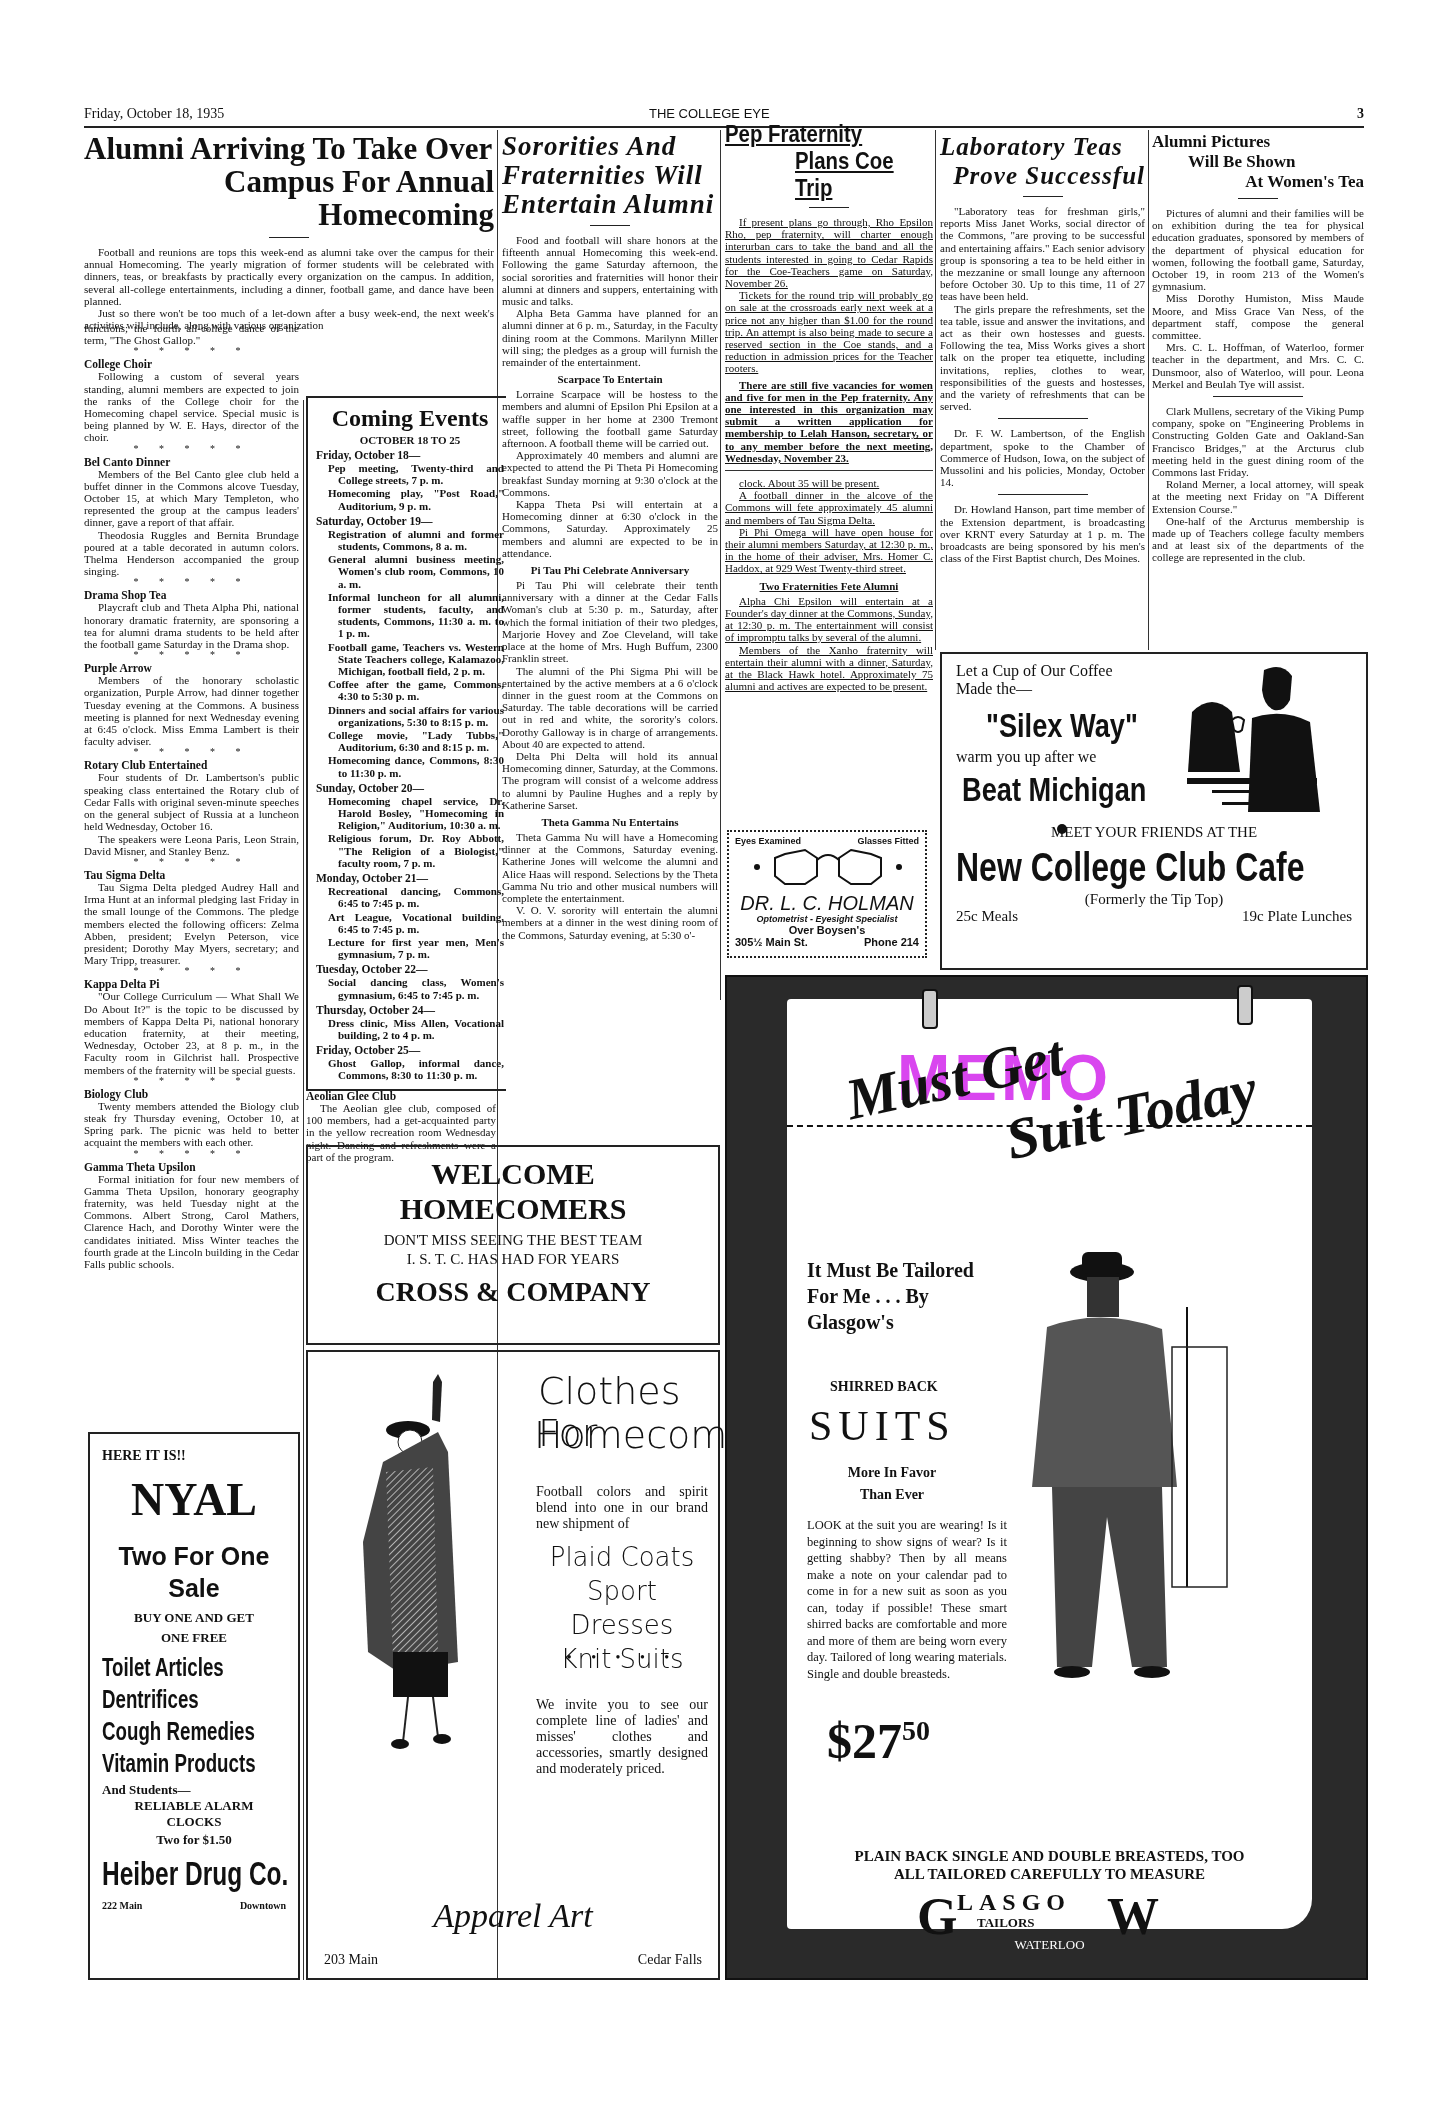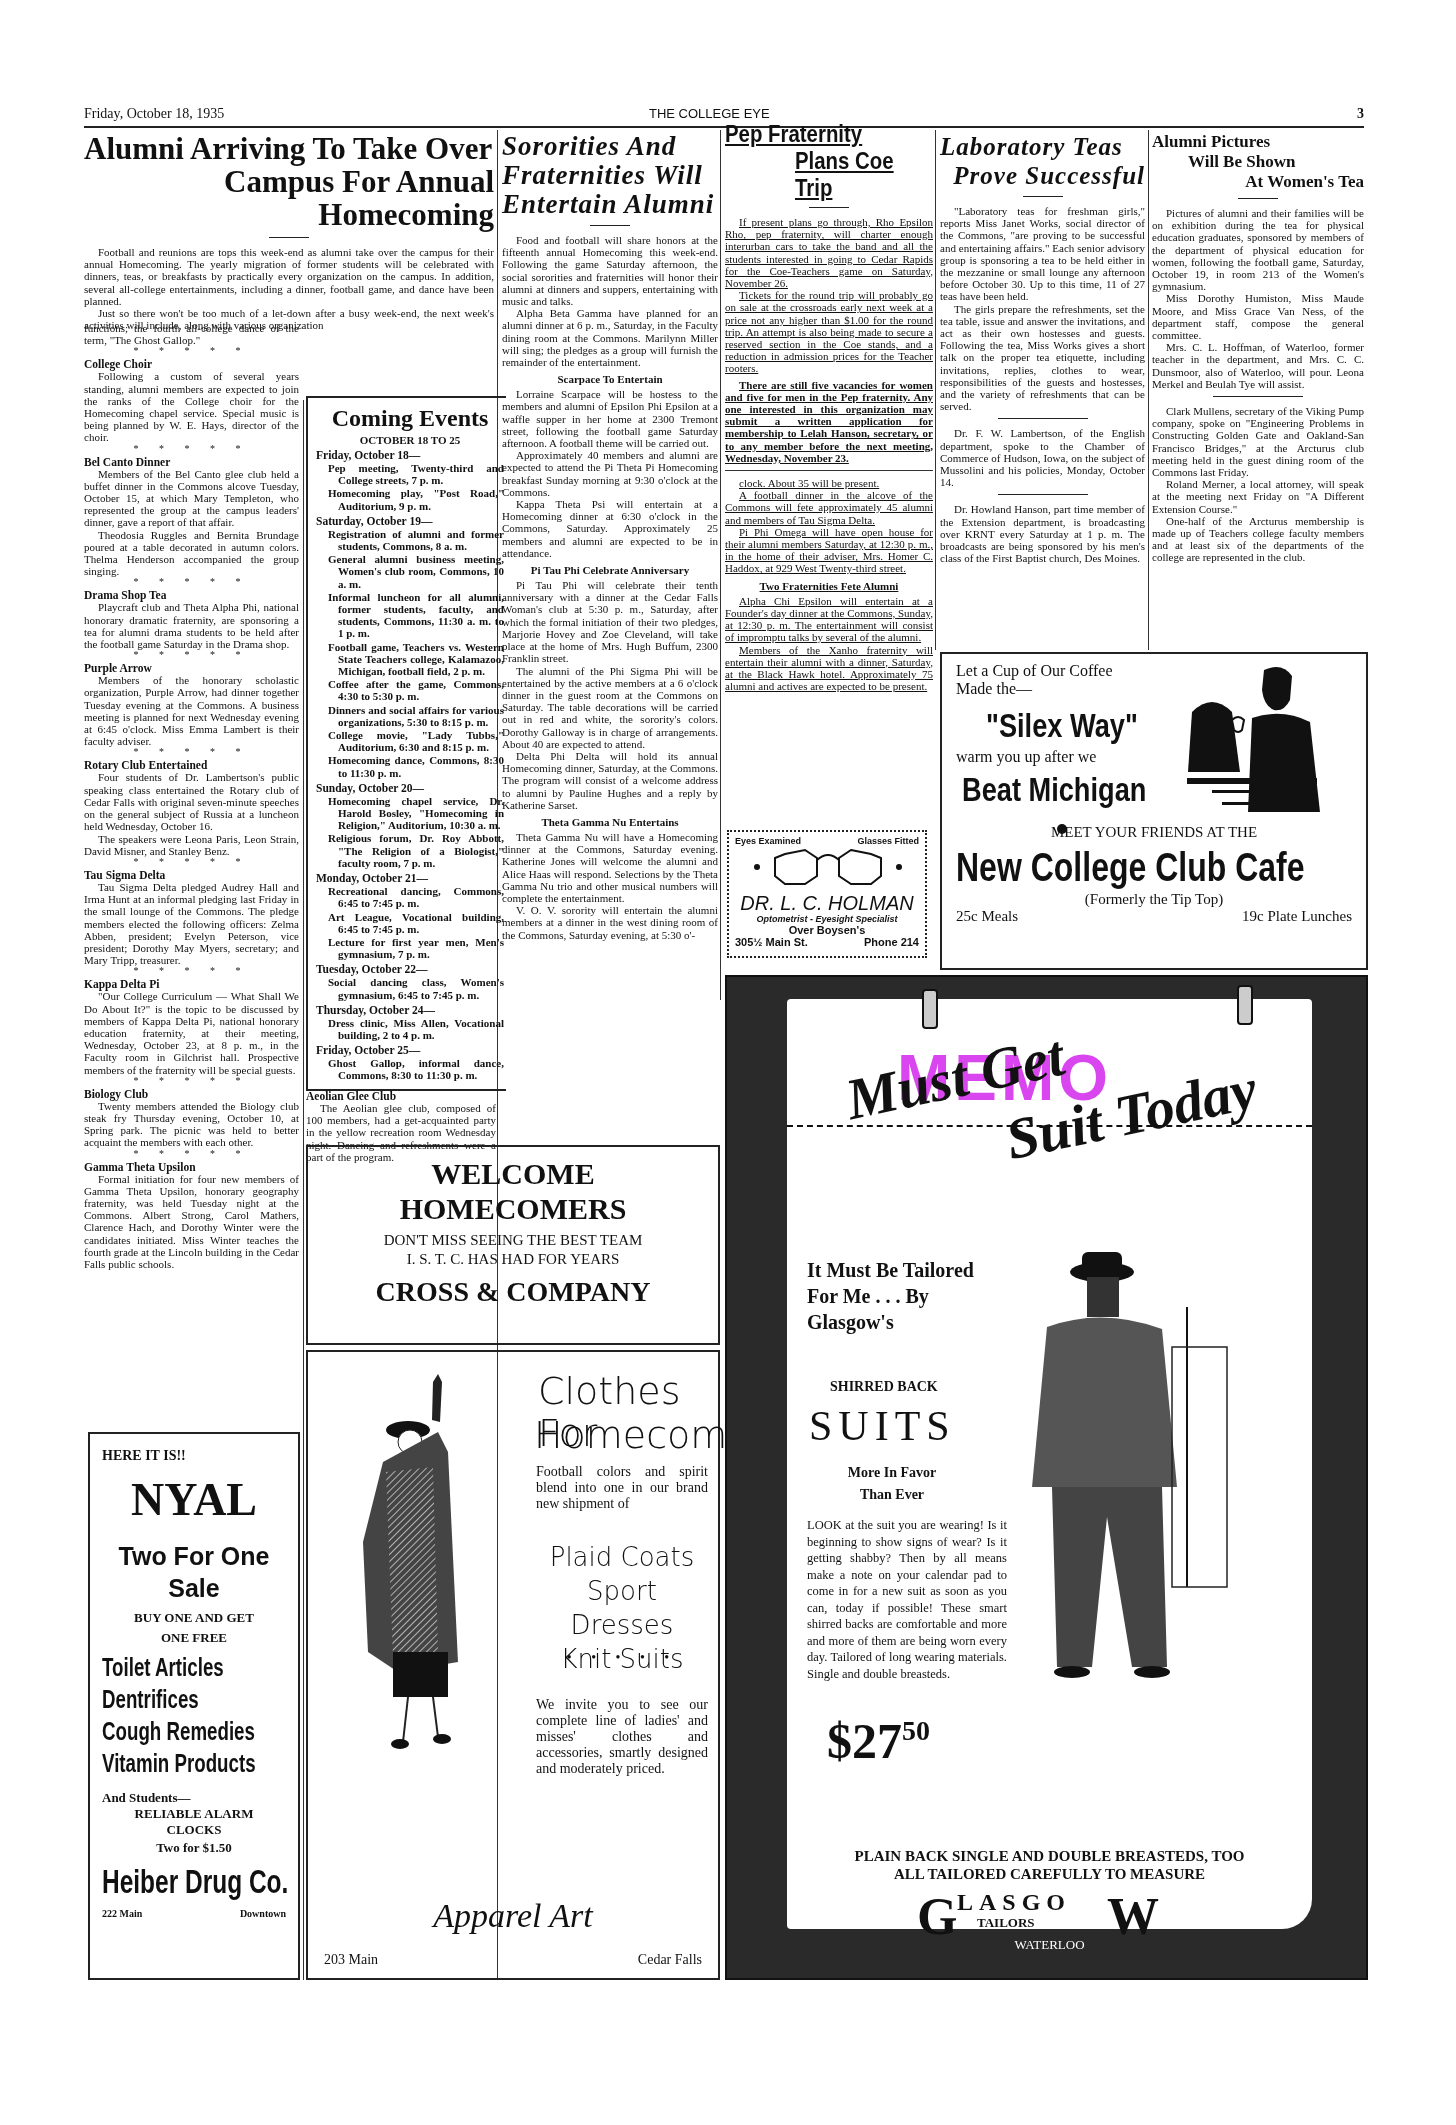--- a/index.html
+++ b/index.html
@@ -92,21 +92,21 @@
   <div class="center" style="font-family:'Liberation Sans',sans-serif;font-weight:bold;font-size:25px;line-height:32px;margin-top:12px;">Two For One</div>
   <div class="center" style="font-family:'Liberation Sans',sans-serif;font-weight:bold;font-size:25px;line-height:32px;">Sale</div>
   <div class="center" style="font-weight:bold;font-size:13px;margin-top:6px;">BUY ONE AND GET</div>
   <div class="center" style="font-weight:bold;font-size:13px;margin-top:4px;">ONE FREE</div>
   <div id="nyal-items" style="margin-top:6px;">
       <div style="height: 32px;"><span class="cond" style="font-size: 26px;">Toilet Articles</span></div>
       <div style="height: 32px;"><span class="cond" style="font-size: 26px;">Dentrifices</span></div>
       <div style="height: 32px;"><span class="cond" style="font-size: 26px;">Cough Remedies</span></div>
       <div style="height: 32px;"><span class="cond" style="font-size: 26px;">Vitamin Products</span></div>
     </div>
-  <div style="font-weight:bold;font-size:13px;margin-top:10px;">And Students—</div>
+  <div style="font-weight:bold;font-size:13px;margin-top:2px;">And Students—</div>
   <div class="center" style="font-weight:bold;font-size:13px;">RELIABLE ALARM</div>
   <div class="center" style="font-weight:bold;font-size:13px;">CLOCKS</div>
   <div class="center" style="font-weight:bold;font-size:13px;margin-top:2px;">Two for $1.50</div>
   <div style="margin-top:6px;height:34px;overflow:visible;"><span class="cond" style="font-size:34px;">Heiber Drug Co.</span></div>
   <div style="display:flex;justify-content:space-between;font-weight:bold;font-size:10px;margin-top:12px;">
     <span>222 Main</span>
     <span>Downtown</span>
   </div>
 </div>
 
@@ -168,21 +168,21 @@
     <ellipse cx="62" cy="372" rx="9" ry="5" fill="#111"></ellipse>
     <ellipse cx="104" cy="367" rx="9" ry="5" fill="#111"></ellipse>
     <defs>
         <pattern id="hatch" width="5" height="5" patternUnits="userSpaceOnUse" patternTransform="rotate(45)">
           <line x1="0" y1="0" x2="0" y2="5" stroke="#fff" stroke-width="1.2"></line>
         </pattern>
       </defs>
   </svg>
   <div class="abs deco" style="left:230px;top:18px;font-size:38px;line-height:42px;">Clothes For</div>
   <div class="abs deco" style="left:226px;top:62px;font-size:38px;line-height:42px;">Homecoming</div>
-  <div class="abs" style="left:228px;top:112px;width:172px;font-size:14px;line-height:16px;text-align:justify;">Football colors and spirit blend into one in our brand new shipment of</div>
+  <div class="abs" style="left:228px;top:132px;width:172px;font-size:14px;line-height:16px;text-align:justify;">Football colors and spirit blend into one in our brand new shipment of</div>
   <div id="apparel-items" class="abs center" style="left:228px;top:188px;width:172px;">
       <div class="deco" style="font-size: 26px; line-height: 34px;">Plaid Coats</div>
       <div class="deco" style="font-size: 26px; line-height: 34px;">Sport Dresses</div>
       <div class="deco" style="font-size: 26px; line-height: 34px;">Knit Suits</div>
     </div>
   <div class="abs center" style="left:228px;top:298px;width:172px;font-size:14px;letter-spacing:8px;">• • • • •</div>
   <div class="abs" style="left:228px;top:345px;width:172px;font-size:14px;line-height:16px;text-align:justify;">We invite you to see our complete line of ladies' and misses' clothes and accessories, smartly designed and moderately priced.</div>
   <div class="abs center" style="left:0;top:545px;width:410px;font-style:italic;font-size:34px;">Apparel Art</div>
   <div class="abs" style="left:16px;top:600px;font-size:14px;">203 Main</div>
   <div class="abs" style="right:16px;top:600px;font-size:14px;">Cedar Falls</div>

